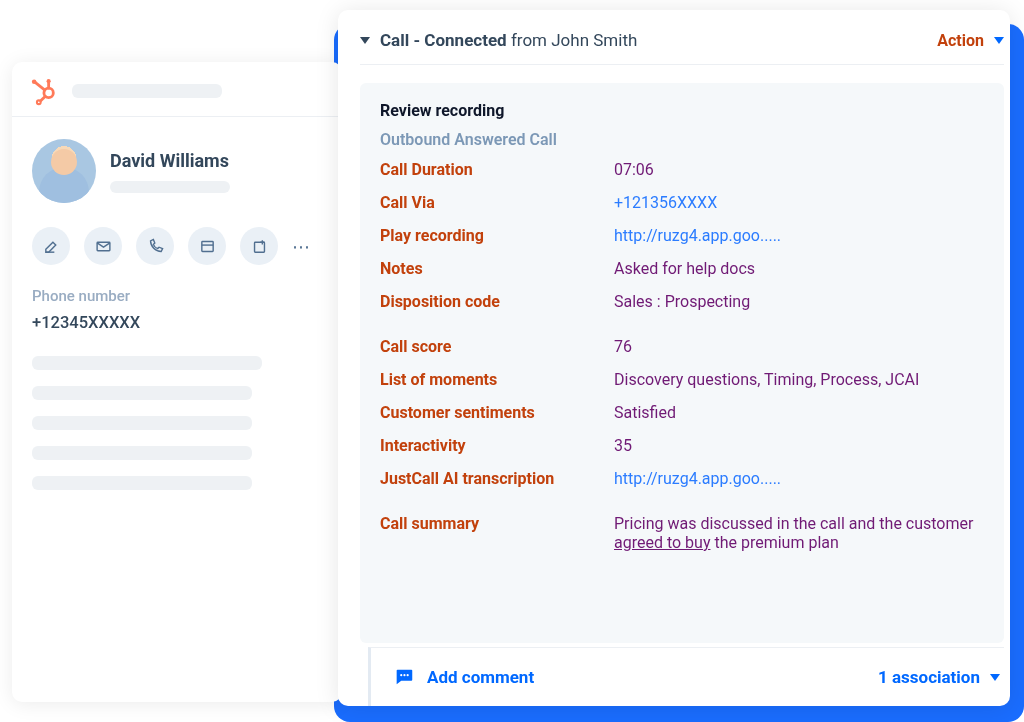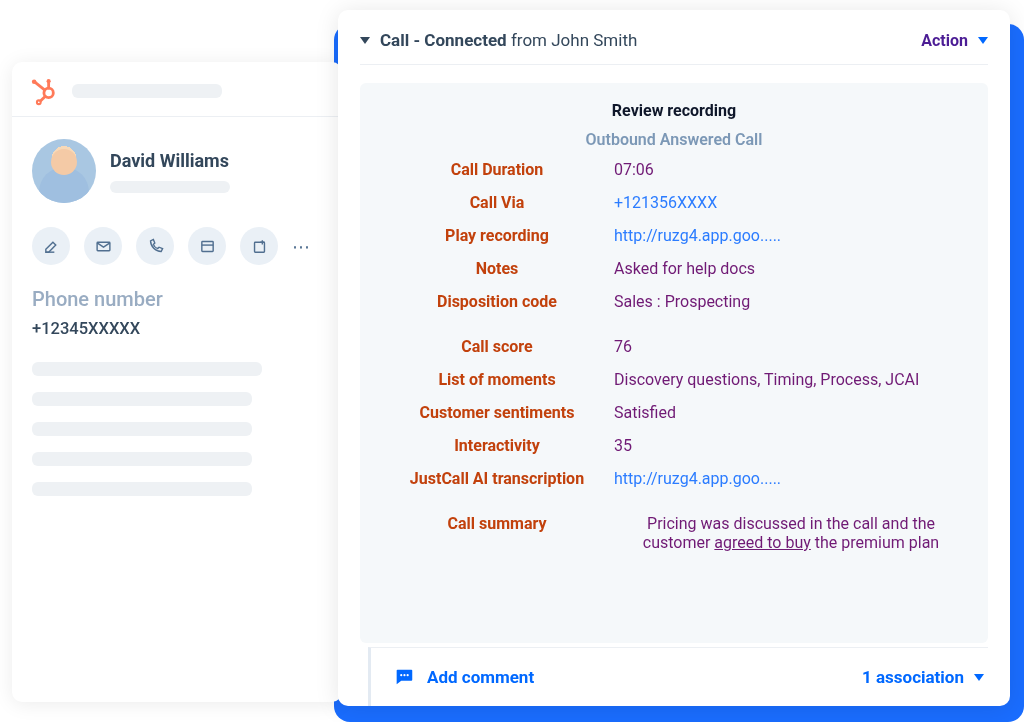--- a/index.html
+++ b/index.html
@@ -108,21 +108,21 @@
     background: #eaf0f6;
     display: flex;
     align-items: center;
     justify-content: center;
     color: #516f90;
     cursor: pointer;
   }
   .circ svg { width: 17px; height: 17px; }
   .phone-label {
     padding: 0 20px;
-    font-size: 20px;
+    font-size: 15px;
     color: #99acc2;
     font-weight: 500;
   }
   .phone-value {
     padding: 8px 20px 24px 20px;
     font-size: 16.5px;
     color: #33475b;
     font-weight: 500;
   }
   .ph-block {
@@ -140,24 +140,23 @@
   
   .call-panel {
     position: absolute;
     top: 10px;
     left: 338px;
     width: 672px;
     height: 696px;
     background: #fff;
     border-radius: 10px;
     box-shadow: 0 2px 24px rgba(0,0,0,0.10);
-    padding: 20px 22px 0 22px;
+    padding: 20px 6px 0 22px;
     display: flex;
     flex-direction: column;
-    text-align: center;
   }
   .panel-header {
     display: flex;
     justify-content: space-between;
     align-items: center;
     padding-bottom: 14px;
     border-bottom: 1px solid #eceff3;
   }
   .panel-title {
     font-size: 17px;
@@ -168,21 +167,21 @@
   }
   .panel-title .bold { font-weight: 700; }
   .tri-down {
     width: 0; height: 0;
     border-left: 5px solid transparent;
     border-right: 5px solid transparent;
     border-top: 7px solid #33475b;
     display: inline-block;
   }
   .action-link {
-    color: #4c1d95;
+    color: #c2410c;
     font-weight: 700;
     font-size: 16px;
     display: flex;
     align-items: center;
     gap: 10px;
     cursor: pointer;
   }
   .tri-down-blue {
     width: 0; height: 0;
     border-left: 5px solid transparent;

